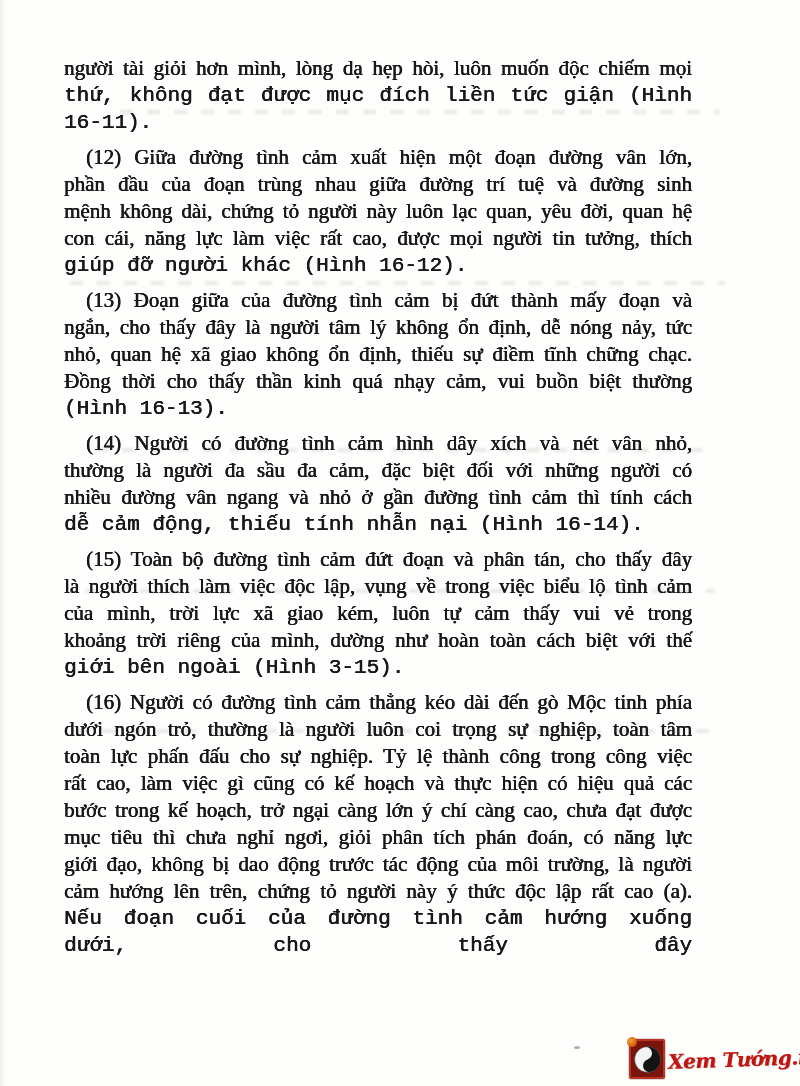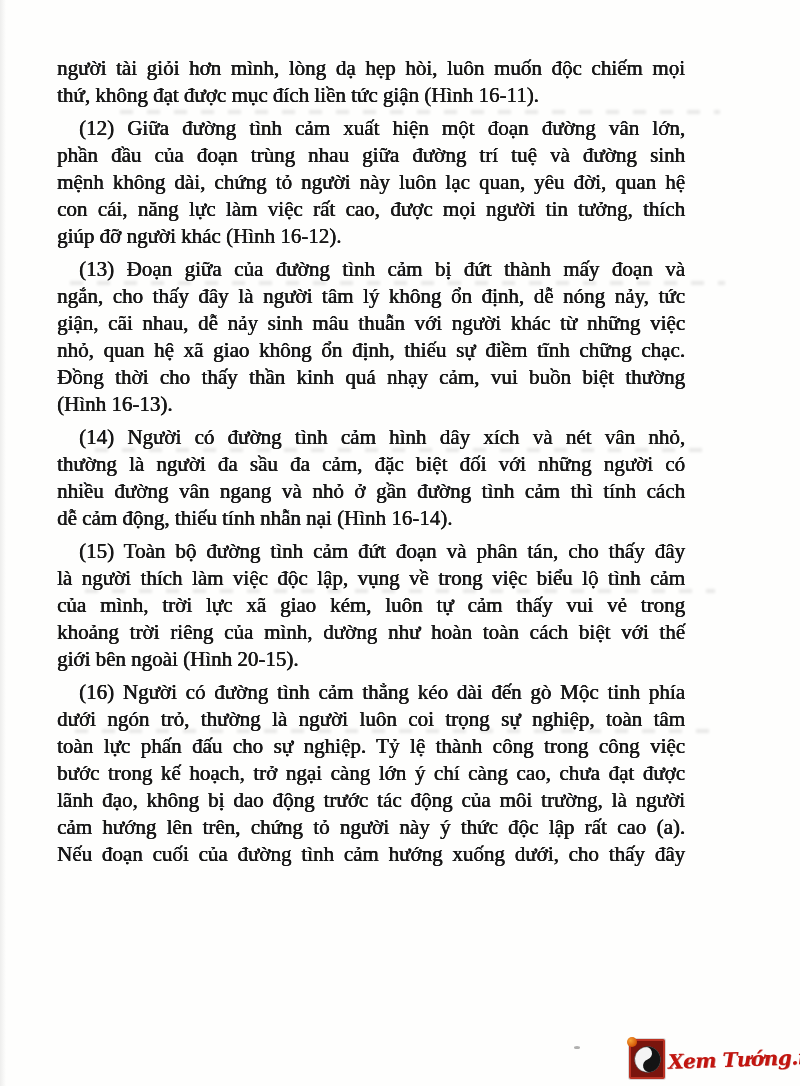--- a/index.html
+++ b/index.html
@@ -13,34 +13,34 @@
   }
   
   .sheet::before {
     content: "";
     position: absolute; left: 0; top: 0; bottom: 0; width: 6px;
     background: linear-gradient(90deg, rgba(120,120,120,.12), rgba(120,120,120,0));
     pointer-events: none;
   }
   .page-text {
     position: absolute;
-    left: 57px;
+    left: 64px;
     top: 55px;
     width: 628px;
     font-size: 21px;
     line-height: 27px;
     color: #1e1e1e;
     text-shadow: 0.45px 0 0 currentColor, 0 0.3px 0 currentColor; 
     filter: blur(0.22px) contrast(1.05);                           
   }
   .para { margin: 0 0 6px 0; }
   .para:last-child { margin-bottom: 0; }
-  .para.indent .line:first-child { text-indent: 22px; }
+  .para.indent .line:first-child { text-indent: 22px; margin-top: 8px; }
   .line { text-align: justify; text-align-last: justify; }
-  .line.last { text-align-last: left; }
+  .line.last { text-align-last: left; font-family: Liberation Mono, monospace; }
   .line.last.fill { text-align-last: justify; }
 
   
   .streak {
     position: absolute;
     height: 4px;
     background: repeating-linear-gradient(90deg,
       rgba(70,70,70,.55) 0 13px, rgba(70,70,70,0) 13px 27px);
     filter: blur(1.4px);
     opacity: .22;
@@ -107,44 +107,45 @@
       <div class="para indent">
         <div class="line">(12) Giữa đường tình cảm xuất hiện một đoạn đường vân lớn,</div>
         <div class="line">phần đầu của đoạn trùng nhau giữa đường trí tuệ và đường sinh</div>
         <div class="line">mệnh không dài, chứng tỏ người này luôn lạc quan, yêu đời, quan hệ</div>
         <div class="line">con cái, năng lực làm việc rất cao, được mọi người tin tưởng, thích</div>
         <div class="line last">giúp đỡ người khác (Hình 16-12).</div>
       </div>
       <div class="para indent">
         <div class="line">(13) Đoạn giữa của đường tình cảm bị đứt thành mấy đoạn và</div>
         <div class="line">ngắn, cho thấy đây là người tâm lý không ổn định, dễ nóng nảy, tức</div>
-        <div class="line">giận, cãi nhau, dễ nảy sinh mâu thuẫn với người khác từ những việc</div>
         <div class="line">nhỏ, quan hệ xã giao không ổn định, thiếu sự điềm tĩnh chững chạc.</div>
         <div class="line">Đồng thời cho thấy thần kinh quá nhạy cảm, vui buồn biệt thường</div>
         <div class="line last">(Hình 16-13).</div>
       </div>
       <div class="para indent">
         <div class="line">(14) Người có đường tình cảm hình dây xích và nét vân nhỏ,</div>
         <div class="line">thường là người đa sầu đa cảm, đặc biệt đối với những người có</div>
         <div class="line">nhiều đường vân ngang và nhỏ ở gần đường tình cảm thì tính cách</div>
         <div class="line last">dễ cảm động, thiếu tính nhẫn nại (Hình 16-14).</div>
       </div>
       <div class="para indent">
         <div class="line">(15) Toàn bộ đường tình cảm đứt đoạn và phân tán, cho thấy đây</div>
         <div class="line">là người thích làm việc độc lập, vụng về trong việc biểu lộ tình cảm</div>
         <div class="line">của mình, trời lực xã giao kém, luôn tự cảm thấy vui vẻ trong</div>
         <div class="line">khoảng trời riêng của mình, dường như hoàn toàn cách biệt với thế</div>
-        <div class="line last">giới bên ngoài (Hình 20-15).</div>
+        <div class="line last">giới bên ngoài (Hình 3-15).</div>
       </div>
       <div class="para indent">
         <div class="line">(16) Người có đường tình cảm thẳng kéo dài đến gò Mộc tinh phía</div>
         <div class="line">dưới ngón trỏ, thường là người luôn coi trọng sự nghiệp, toàn tâm</div>
         <div class="line">toàn lực phấn đấu cho sự nghiệp. Tỷ lệ thành công trong công việc</div>
+        <div class="line">rất cao, làm việc gì cũng có kế hoạch và thực hiện có hiệu quả các</div>
         <div class="line">bước trong kế hoạch, trở ngại càng lớn ý chí càng cao, chưa đạt được</div>
-        <div class="line">lãnh đạo, không bị dao động trước tác động của môi trường, là người</div>
+        <div class="line">mục tiêu thì chưa nghỉ ngơi, giỏi phân tích phán đoán, có năng lực</div>
+        <div class="line">giới đạo, không bị dao động trước tác động của môi trường, là người</div>
         <div class="line">cảm hướng lên trên, chứng tỏ người này ý thức độc lập rất cao (a).</div>
         <div class="line last fill">Nếu đoạn cuối của đường tình cảm hướng xuống dưới, cho thấy đây</div>
       </div>
     </div>
 
   <div class="streak s1"></div>
   <div class="streak s2"></div>
   <div class="streak s3"></div>
   <div class="streak s4"></div>
   <div class="streak s5"></div>

